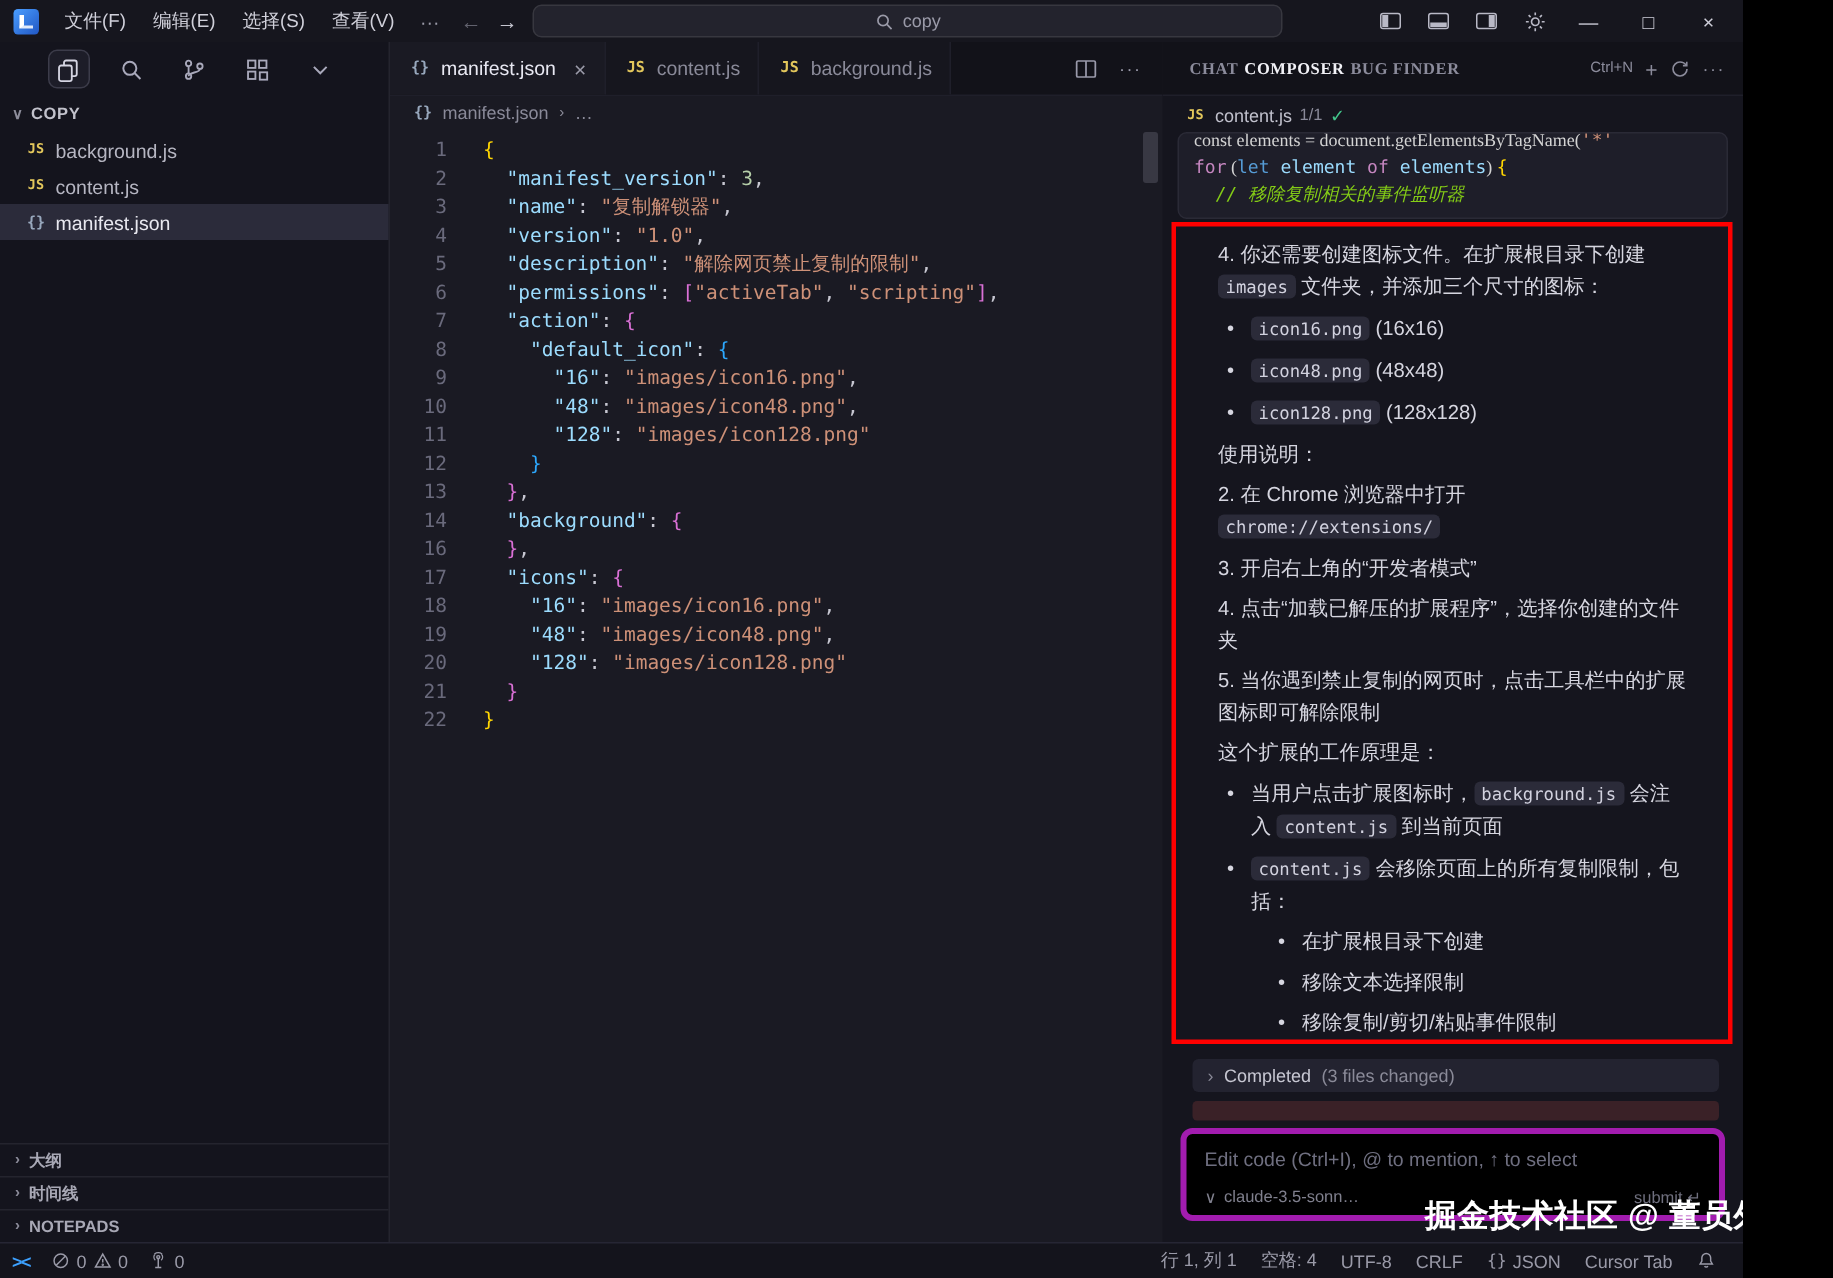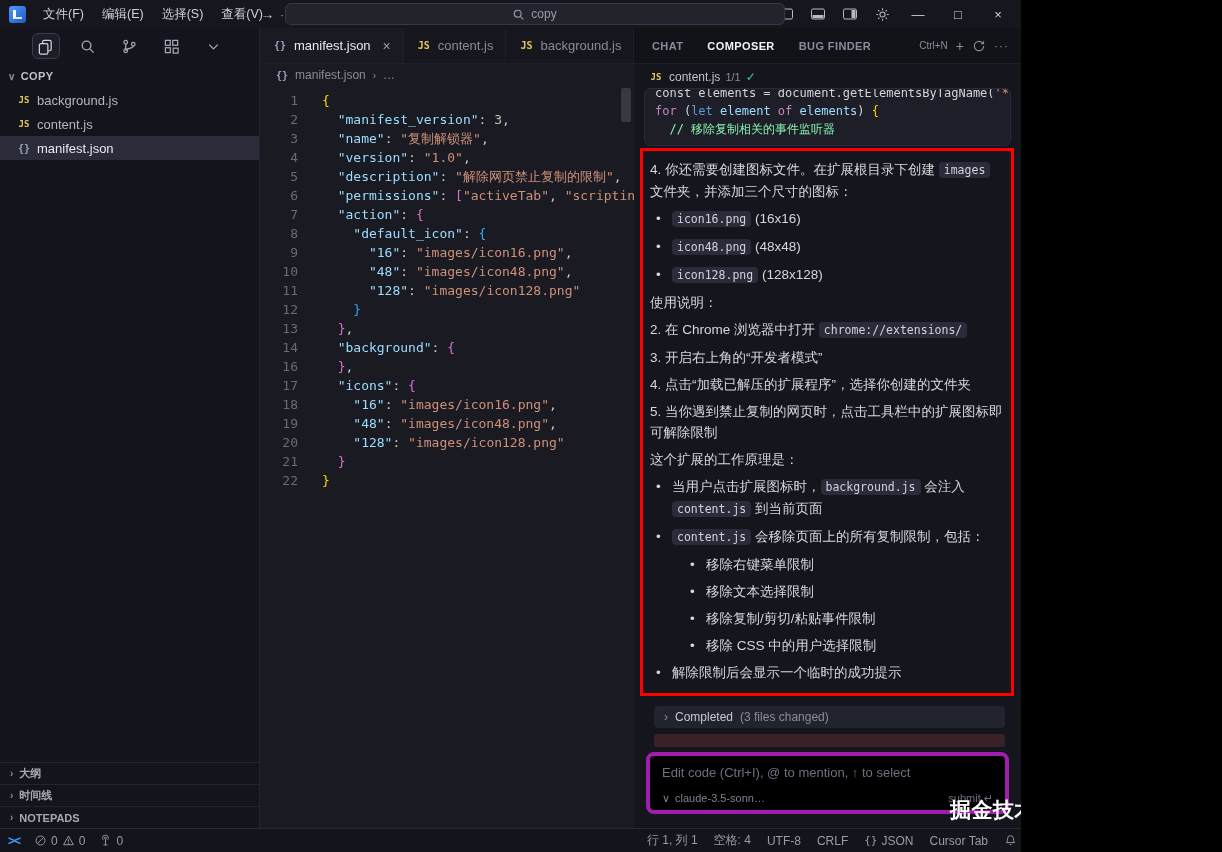--- a/index.html
+++ b/index.html
@@ -1,18 +1,18 @@
 <!DOCTYPE html>
 <html><head>
 <meta charset="utf-8">
 <style>
   * { margin:0; padding:0; box-sizing:border-box; }
   html,body { background:#000; }
   body { font-family:"Liberation Sans", sans-serif; }
-  .app { position:relative; width:1021px; height:852px; overflow:hidden;
+  .app { position:relative; width:1162px; height:852px; overflow:hidden;
          background:#1a1a23; color:#ccc; font-size:13px; }
 
   
   .titlebar { position:absolute; top:0; left:0; right:0; height:28px;
               background:#16161e; display:flex; align-items:center; z-index:10; }
   .logo { width:17px; height:17px; margin:0 8px 0 9px; border-radius:3px;
           background:linear-gradient(135deg,#4a9eff,#2157c4); position:relative; flex:none; }
   .logo::after { content:""; position:absolute; left:4px; top:4px; right:4px; bottom:4px;
                  border-left:3px solid #fff; border-bottom:2px solid rgba(255,255,255,.85); }
   .menus { display:flex; }
@@ -76,31 +76,31 @@
   .tk-p  { color:#c8c8d2; }
   .tk-k  { color:#9cdcfe; }
   .tk-s  { color:#ce9178; }
   .tk-n  { color:#b5cea8; }
   .tk-b1 { color:#ffd602; }
   .tk-b2 { color:#da70d6; }
   .tk-b3 { color:#2da9ff; }
   .tk-kw { color:#c586c0; }
   .tk-kw2{ color:#569cd6; }
   .tk-vr { color:#9cdcfe; }
-  .tk-cm { color:#86efac; }
-  .tk-pl { color:#d4d4d4; }
+  .tk-cm { color:#84cc16;font-style:italic; }
+  .tk-pl { color:#d4d4d4;font-family:Liberation Serif, serif; }
   .scrollbar-thumb { position:absolute; top:2px; right:3px; width:10px; height:34px;
                      background:rgba(121,121,138,.32); border-radius:2px; }
 
   
   .panel { width:387px; flex:none; background:#15151e; display:flex; flex-direction:column; }
   .panel-tabs { height:36px; background:#121219; border-bottom:1px solid #1f1f2a;
                 display:flex; align-items:center; justify-content:space-between;
                 padding:0 12px 0 18px; }
-  .ptabs { display:flex; gap:24px; }
+  .ptabs { display:flex; gap:4px;font-family:Liberation Serif, serif; }
   .ptab { font-size:11px; font-weight:bold; letter-spacing:.4px; color:#8b8b9b; }
   .ptab.active { color:#f2f2f7; }
   .ptab-actions { display:flex; align-items:center; gap:8px; color:#8b8b9b; }
   .shortcut { font-size:10px; }
   .plus { font-size:14px; }
   .pmore { font-size:12px; letter-spacing:1px; }
   .panel-body { flex:1; position:relative; overflow:hidden; }
 
   .chip-row { position:absolute; top:3px; left:14px; right:6px; height:20px;
               display:flex; align-items:center; gap:5px; font-size:12px; }
@@ -110,21 +110,21 @@
 
   .snippet { position:absolute; top:24px; left:10px; right:10px; height:58px;
              background:#1e1e29; border:1px solid #2a2a36; border-radius:6px;
              padding:4px 10px 6px; overflow:hidden;
              font-family:"DejaVu Sans Mono", monospace; font-size:12px; }
   .snip-lines { margin-top:-9px; }
   .sline { line-height:18px; white-space:pre; }
 
   .annotation { position:absolute; top:84px; left:6px; right:7px; height:548px;
                 border:3px solid #ff0000; overflow:hidden; z-index:4; }
-  .chat { padding:8px 7px; font-size:13.5px; line-height:21px; color:#d6d6e0; }
+  .chat { padding:8px 28px; font-size:13.5px; line-height:21px; color:#d6d6e0; }
   .cb { margin-bottom:6px; }
   .li { display:flex; }
   .li .dot { width:16px; flex:none; }
   .li.lvl1 { padding-left:6px; }
   .li.lvl2 { padding-left:40px; }
   .ic { font-family:"DejaVu Sans Mono", monospace; font-size:11.5px; background:#2b2b39;
         color:#d2d2df; border-radius:4px; padding:1px 5px; }
 
   .completed { position:absolute; top:642px; left:20px; right:16px; height:22px;
                background:#232330; border-radius:4px; display:flex; align-items:center;
@@ -141,21 +141,21 @@
   .input-foot { position:absolute; left:12px; right:12px; bottom:5px; display:flex;
                 justify-content:space-between; font-size:11px; color:#80808e; }
   .model { display:flex; gap:5px; max-width:130px; white-space:nowrap; overflow:hidden; }
   .submit { color:#6f6f7e; }
 
   
   .statusbar { position:absolute; bottom:0; left:0; right:0; height:24px; background:#14141c;
                border-top:1px solid #262634; display:flex; align-items:center;
                justify-content:space-between; font-size:12px; color:#9a9aa8; z-index:10; }
   .st-left { display:flex; align-items:center; gap:14px; padding-left:8px; }
-  .st-right { display:flex; align-items:center; gap:16px; padding-right:4px; }
+  .st-right { display:flex; align-items:center; gap:16px; padding-right:18px; }
   .remote { color:#3da1ff; font-weight:bold; font-size:12px; letter-spacing:-1px; }
   .st-item { display:flex; align-items:center; gap:4px; }
   .st-ic { font-family:"DejaVu Sans Mono", monospace; font-size:11px; }
   .st-items { display:flex; align-items:center; gap:16px; }
   svg.ic12 { width:13px; height:13px; }
 
   
   .watermark { position:absolute; top:796px; left:950px; z-index:50; color:#ffffff;
                font-size:21px; font-weight:bold; letter-spacing:.5px; white-space:nowrap; }
 </style>
@@ -402,21 +402,21 @@
               <div class="cb li lvl1">
                 <span class="dot">•</span>
                 <span class="runs"><span>当用户点击扩展图标时，</span><code class="ic">background.js</code><span> 会注入 </span><code class="ic">content.js</code><span> 到当前页面</span></span>
               </div>
               <div class="cb li lvl1">
                 <span class="dot">•</span>
                 <span class="runs"><code class="ic">content.js</code><span> 会移除页面上的所有复制限制，包括：</span></span>
               </div>
               <div class="cb li lvl2">
                 <span class="dot">•</span>
-                <span class="runs"><span>移除右键菜单限制</span></span>
+                <span class="runs"><span>在扩展根目录下创建</span></span>
               </div>
               <div class="cb li lvl2">
                 <span class="dot">•</span>
                 <span class="runs"><span>移除文本选择限制</span></span>
               </div>
               <div class="cb li lvl2">
                 <span class="dot">•</span>
                 <span class="runs"><span>移除复制/剪切/粘贴事件限制</span></span>
               </div>
               <div class="cb li lvl2">

